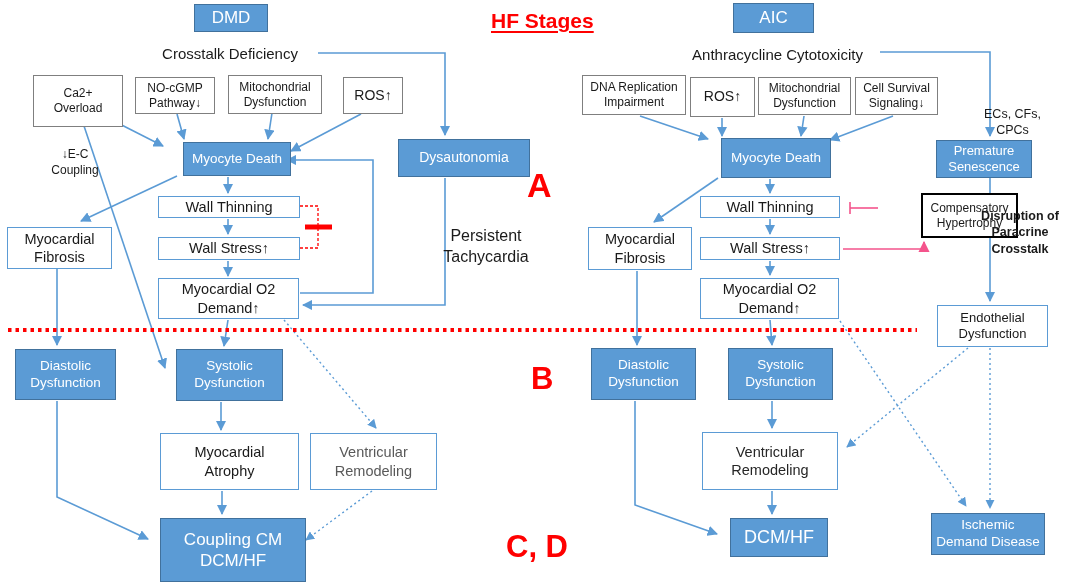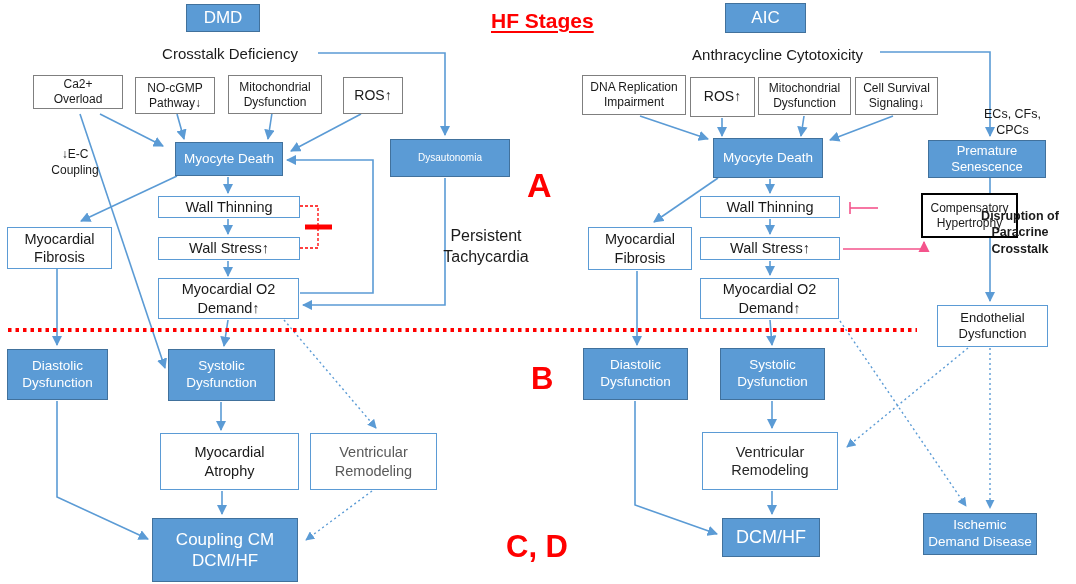--- a/index.html
+++ b/index.html
@@ -11,21 +11,21 @@
     position:relative; width:1076px; height:584px; background:#ffffff;
     font-family:"Liberation Sans", sans-serif; overflow:hidden;
   }
   #wires{position:absolute; left:0; top:0; z-index:1;}
   .box{
     position:absolute; z-index:2; box-sizing:border-box;
     display:flex; align-items:center; justify-content:center;
     text-align:center; white-space:pre-line; line-height:1.25;
     color:var(--ink);
   }
-  .blue{background:var(--accent-blue); border:1.5px solid var(--border-blue); color:#fff;}
+  .blue{background:var(--accent-blue); border:1.5px solid var(--border-blue); color:#fff;margin-left:8px;}
   .white-blue{background:#fff; border:1.5px solid var(--accent-blue);}
   .white-gray{background:#fff; border:1px solid var(--gray-border);}
   .black-border{background:#fff; border:2px solid #000;}
   .label{position:absolute; z-index:2; text-align:center; white-space:pre-line; line-height:1.3; color:var(--ink);}
   .cause{font-size:15px;}
   .stage{color:var(--red); font-weight:bold; font-family:"Liberation Sans",sans-serif;}
   .title{
     position:absolute; z-index:2; color:var(--red); font-weight:bold; font-size:21px;
     text-decoration:underline; text-underline-offset:3px;
   }
@@ -102,33 +102,33 @@
   </svg>
 
   <div class="title" style="left:491px;top:9px;">HF Stages</div>
   <div class="label stage" style="left:527px;top:163px;font-size:34px;">A</div>
   <div class="label stage" style="left:531px;top:359px;font-size:31px;">B</div>
   <div class="label stage" style="left:506px;top:527px;font-size:31px;">C, D</div>
 
   <div class="box blue" style="left:186px;top:4px;width:74px;height:28px;font-size:17px;">DMD</div>
   <div class="label cause" style="left:120px;top:44px;width:220px;">Crosstalk Deficiency</div>
 
-  <div class="box white-gray" style="left:33px;top:75px;width:90px;height:34px;font-size:12px;text-align:center;">Ca2+
+  <div class="box white-gray" style="left:33px;top:75px;width:90px;height:52px;font-size:12px;text-align:center;">Ca2+
 Overload</div>
   <div class="box white-gray" style="left:135px;top:77px;width:80px;height:37px;font-size:12px;">NO-cGMP
 Pathway↓</div>
   <div class="box white-gray" style="left:228px;top:75px;width:94px;height:39px;font-size:12px;">Mitochondrial
 Dysfunction</div>
   <div class="box white-gray" style="left:343px;top:77px;width:60px;height:37px;font-size:14px;">ROS↑</div>
 
   <div class="label" style="left:35px;top:147px;width:80px;font-size:12px;">↓E-C
 Coupling</div>
 
   <div class="box blue" style="left:175px;top:142px;width:108px;height:34px;font-size:13.5px;">Myocyte Death</div>
-  <div class="box blue" style="left:390px;top:139px;width:120px;height:38px;font-size:10px;">Dysautonomia</div>
+  <div class="box blue" style="left:390px;top:139px;width:132px;height:38px;font-size:14px;">Dysautonomia</div>
 
   <div class="box white-blue" style="left:158px;top:196px;width:142px;height:22px;font-size:14.5px;">Wall Thinning</div>
   <div class="box white-blue" style="left:158px;top:237px;width:142px;height:23px;font-size:14.5px;">Wall Stress↑</div>
   <div class="box white-blue" style="left:7px;top:227px;width:105px;height:42px;font-size:14.5px;">Myocardial
 Fibrosis</div>
   <div class="box white-blue" style="left:158px;top:278px;width:141px;height:41px;font-size:14.5px;">Myocardial O2
 Demand↑</div>
 
   <div class="label" style="left:440px;top:226px;width:92px;font-size:16px;">Persistent
 Tachycardia</div>
@@ -154,21 +154,21 @@
   <div class="box white-gray" style="left:690px;top:77px;width:65px;height:40px;font-size:14px;">ROS↑</div>
   <div class="box white-gray" style="left:758px;top:77px;width:93px;height:38px;font-size:12px;">Mitochondrial
 Dysfunction</div>
   <div class="box white-gray" style="left:855px;top:77px;width:83px;height:38px;font-size:12px;">Cell Survival
 Signaling↓</div>
 
   <div class="label" style="left:975px;top:78px;width:75px;font-size:12.5px;margin-top:28px;">ECs, CFs,
 CPCs</div>
 
   <div class="box blue" style="left:713px;top:138px;width:110px;height:40px;font-size:13.5px;">Myocyte Death</div>
-  <div class="box blue" style="left:928px;top:140px;width:118px;height:38px;font-size:13px;">Premature
+  <div class="box blue" style="left:928px;top:140px;width:96px;height:38px;font-size:13px;">Premature
 Senescence</div>
 
   <div class="box white-blue" style="left:700px;top:196px;width:140px;height:22px;font-size:14.5px;">Wall Thinning</div>
   <div class="box black-border" style="left:878px;top:193px;width:97px;height:45px;font-size:12px;margin-left:43px;">Compensatory
 Hypertrophy</div>
   <div class="box white-blue" style="left:700px;top:237px;width:140px;height:23px;font-size:14.5px;">Wall Stress↑</div>
   <div class="box white-blue" style="left:588px;top:227px;width:104px;height:43px;font-size:14.5px;">Myocardial
 Fibrosis</div>
   <div class="box white-blue" style="left:700px;top:278px;width:139px;height:41px;font-size:14.5px;">Myocardial O2
 Demand↑</div>

